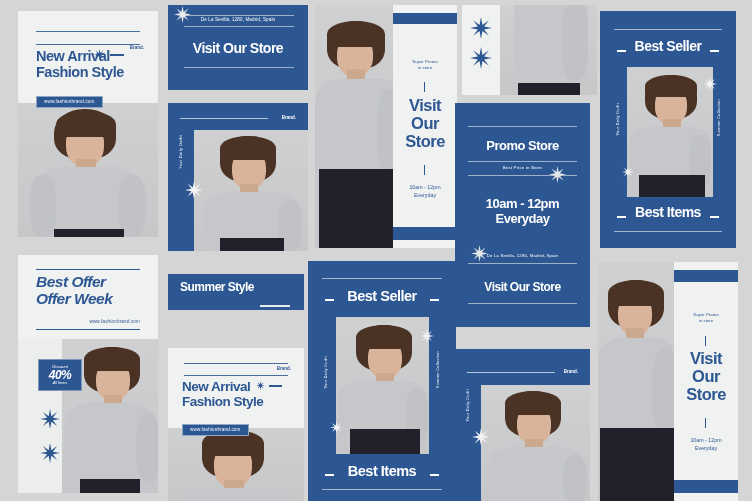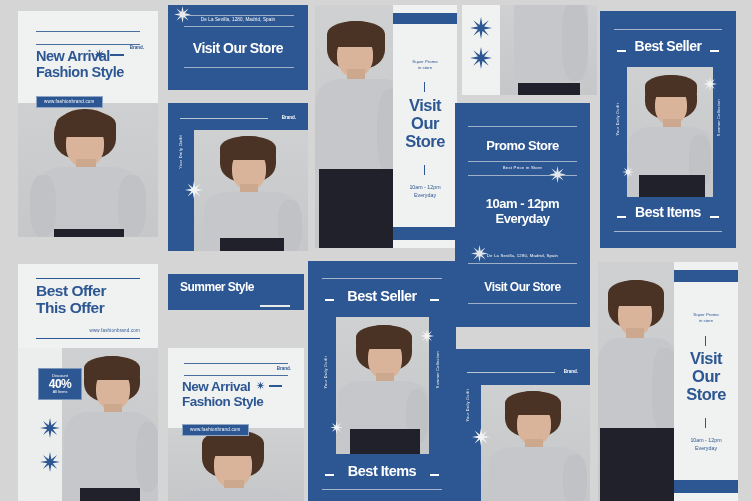--- a/index.html
+++ b/index.html
@@ -84,37 +84,37 @@
       <svg width="11" height="11" viewBox="0 0 24 24">
           <path fill="#2d5792" d="M12 0l1.6 8.6L20.5 3.5 15.4 10.4 24 12l-8.6 1.6 5.1 6.9-6.9-5.1L12 24l-1.6-8.6-6.9 5.1 5.1-6.9L0 12l8.6-1.6L3.5 3.5l6.9 5.1z"></path>
         </svg>
     </div>
     <div style="position:absolute; left:92px; top:43px; width:14px; height:1.5px; background:#2d5792;"></div>
     <div style="position:absolute; left:18px; top:78px;">
       <span class="pill">www.fashionbrand.com</span>
     </div>
   </div>
 
-  <div class="card light" style="left:18px; top:264px; width:140px; height:238px;">
+  <div class="card light" style="left:18px; top:255px; width:140px; height:238px;font-style:italic;">
     <div class="card photo-bg" style="left:44px; top:82px; width:96px; height:156px;">
       <div class="person">
         <div class="p-hair" style="left:22px; top:10px; width:56px; height:46px;"></div>
         <div class="p-face" style="left:34px; top:24px; width:34px; height:40px;"></div>
         <div class="p-hair" style="left:22px; top:10px; width:56px; height:24px; border-radius:50% 50% 20% 20%;"></div>
         <div class="p-neck" style="left:42px; top:58px; width:18px; height:12px;"></div>
         <div class="p-body" style="left:2px; top:66px; width:92px; height:92px;"></div>
         <div class="p-armR" style="left:74px; top:76px; width:24px; height:70px;"></div>
         <div class="p-pants" style="left:18px; top:142px; width:60px; height:16px;"></div>
       </div>
     </div>
     <div style="position:absolute; left:0; top:0; width:140px; height:84px; background:#f0f1f1;"></div>
     <div class="hline" style="position:absolute; left:18px; top:14px; width:104px;"></div>
     <div class="hd tb" style="position:absolute; left:18px; top:18px; width:118px; font-size:15.5px;">
       <div>Best Offer</div>
-      <div>This Offer</div>
+      <div>Offer Week</div>
     </div>
     <div class="tb" style="position:absolute; right:18px; top:64px; font-size:4.5px; letter-spacing:.2px;">www.fashionbrand.com</div>
     <div class="hline" style="position:absolute; left:18px; top:74px; width:104px;"></div>
 
     <div class="blue" style="position:absolute; left:20px; top:104px; width:44px; height:32px; text-align:center; border:1px solid #7d97ba;">
       <div class="tw" style="font-size:4px; margin-top:4px;">Discount</div>
       <div class="tw hd" style="font-size:12px; line-height:1;">40%</div>
       <div class="tw" style="font-size:3.8px;">All Items</div>
     </div>
     <div class="star" style="left:22px; top:154px;">

